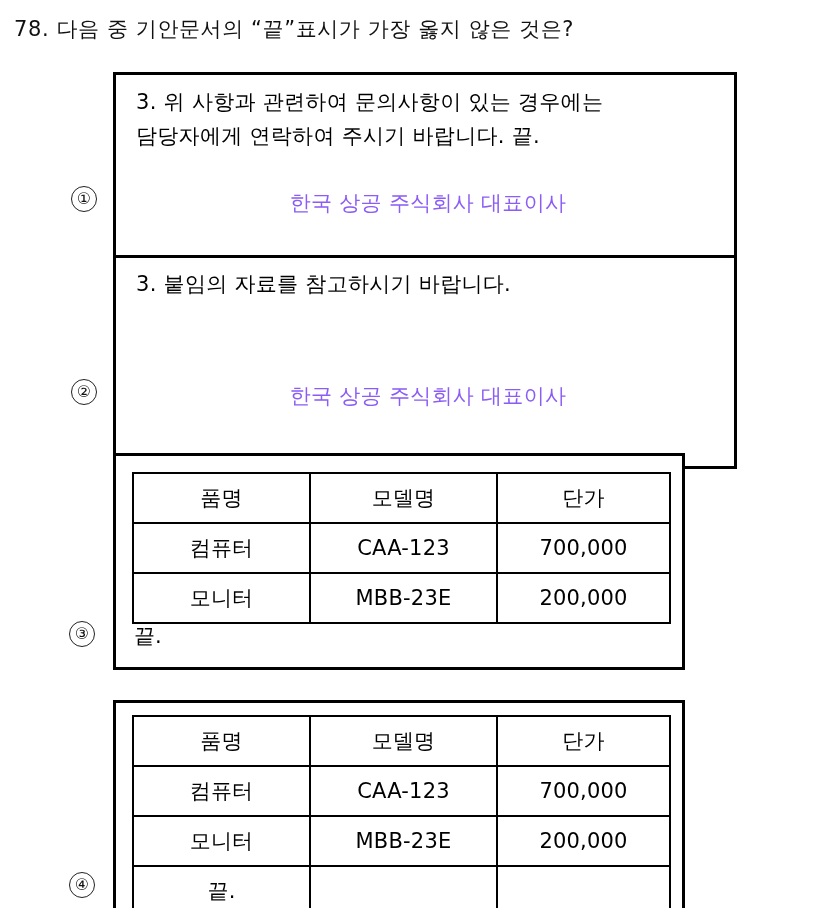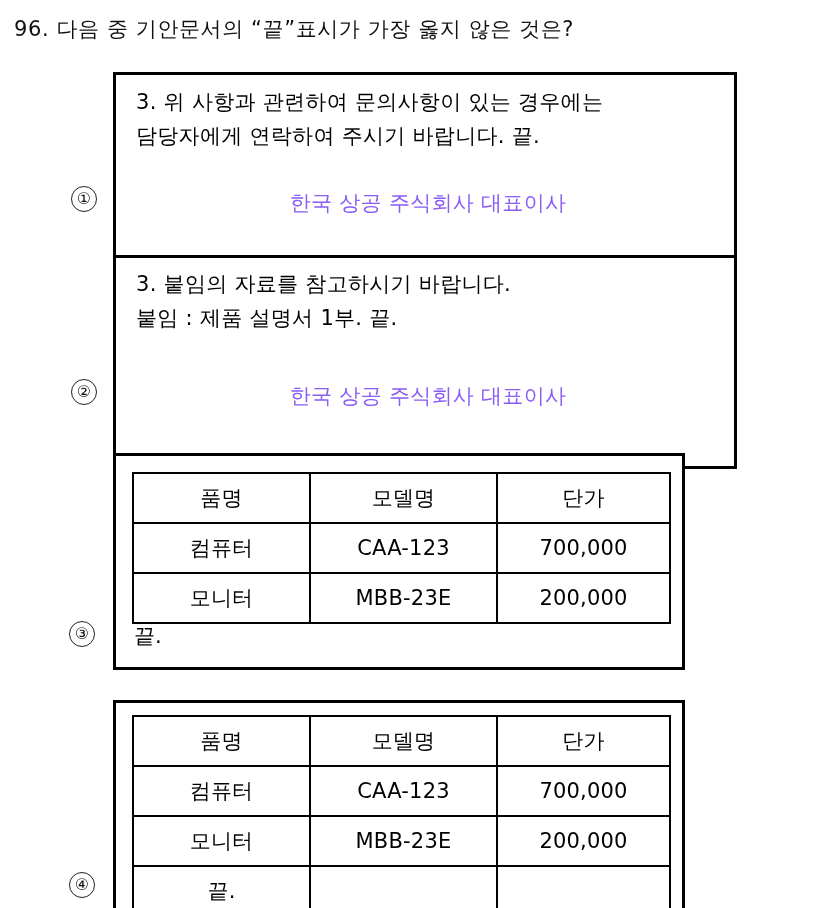--- a/index.html
+++ b/index.html
@@ -99,38 +99,37 @@
     position: absolute;
     font-size: 21px;
     line-height: 24px;
     white-space: nowrap;
     color: #000;
   }
 </style>
 </head>
 <body>
 
-<div class="question-stem">96. 다음 중 기안문서의 “끝”표시가 가장 옳지 않은 것은?</div>
+<div class="question-stem">78. 다음 중 기안문서의 “끝”표시가 가장 옳지 않은 것은?</div>
 
 <div class="option" style="top:0;">
   <div class="option-marker" style="left:71px; top:186px;">①</div>
 
   <div class="example-box" style="left:113px; top:72px; width:624px; height:200px;">
     <div class="doc-line" style="left:20px; top:14px;">3. 위 사항과 관련하여 문의사항이 있는 경우에는</div>
     <div class="doc-line" style="left:20px; top:48px;">담당자에게 연락하여 주시기 바랍니다. 끝.</div>
     <div class="doc-signature" style="left:0; top:115px; width:624px;">한국 상공 주식회사 대표이사</div>
   </div>
 </div>
 
 <div class="option" style="top:0;">
   <div class="option-marker" style="left:71px; top:379px;">②</div>
 
   <div class="example-box" style="left:113px; top:255px; width:624px; height:214px;">
     <div class="doc-line" style="left:20px; top:13px;">3. 붙임의 자료를 참고하시기 바랍니다.</div>
-    <div class="doc-line" style="left:20px; top:47px;">붙임 : 제품 설명서 1부. 끝.</div>
     <div class="doc-signature" style="left:0; top:125px; width:624px;">한국 상공 주식회사 대표이사</div>
   </div>
 </div>
 
 <div class="option" style="top:0;">
   <div class="option-marker" style="left:69px; top:621px;">③</div>
 
   <div class="example-box" style="left:113px; top:453px; width:572px; height:217px;">
 
     <table class="price-table" style="left:16px; top:16px;">

